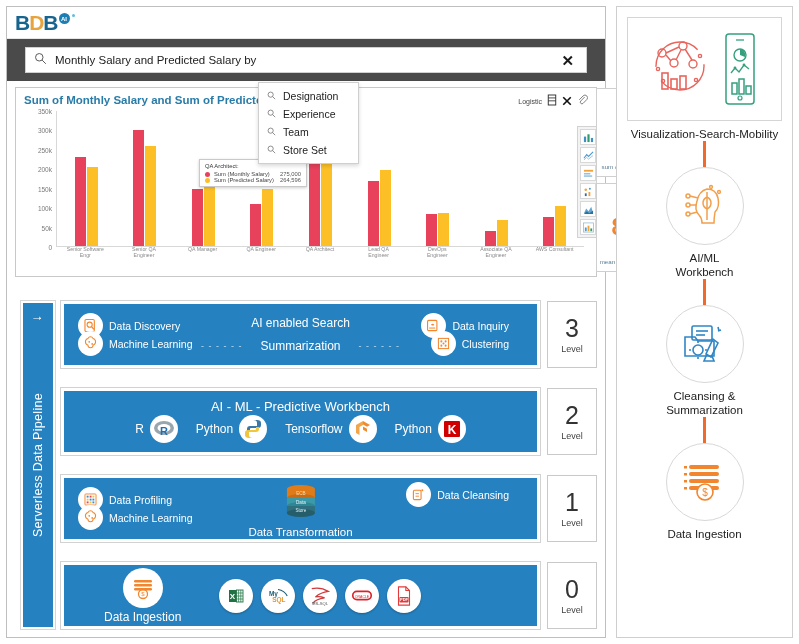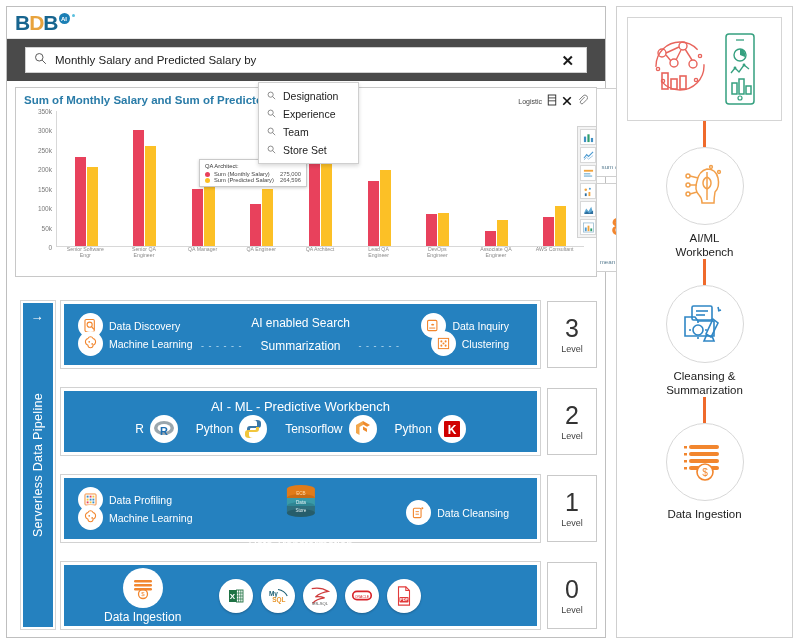--- a/index.html
+++ b/index.html
@@ -235,27 +235,27 @@
   .l2 .c-top { position: absolute; left: 50%; transform: translateX(-50%); top: 8px; font-size: 13px; }
   .l2 .langs {
     position: absolute; left: 0; right: 0; bottom: 9px;
     display: flex; align-items: center; justify-content: center; gap: 18px;
   }
   .lang { display: flex; align-items: center; gap: 6px; font-size: 12px; }
   .lang .circ { width: 28px; height: 28px; }
 
   .l1 .tl { position: absolute; left: 14px; top: 9px; }
   .l1 .bl { position: absolute; left: 14px; bottom: 9px; }
-  .l1 .tr { position: absolute; right: 28px; top: 22px; }
+  .l1 .tr { position: absolute; right: 28px; top: 4px; }
   .l1 .br { position: absolute; right: 28px; bottom: 9px; }
   .l1 .center {
     position: absolute; left: 50%; transform: translateX(-50%);
     top: 6px; display: flex; flex-direction: column; align-items: center;
   }
-  .l1 .center .cap { font-size: 11.5px; margin-top: 14px; }
+  .l1 .center .cap { font-size: 11.5px; margin-top: 2px; }
 
   .l0 .ing {
     position: absolute; left: 40px; top: 50%; transform: translateY(-50%);
     display: flex; flex-direction: column; align-items: center;
   }
   .l0 .ing .circ { width: 40px; height: 40px; }
   .l0 .ing .cap { font-size: 12px; margin-top: 2px; }
   .l0 .srcs {
     position: absolute; left: 155px; top: 50%; transform: translateY(-50%);
     display: flex; align-items: center; gap: 8px;
@@ -825,20 +825,21 @@
           <polyline points="12,43 16,38 20,42 25,35 30,39" fill="none" stroke="#35a07f" stroke-width="1.3"></polyline>
           <circle cx="16" cy="38" r="1.4" fill="#35a07f"></circle>
             <circle cx="25" cy="35" r="1.4" fill="#35a07f"></circle>
           <g fill="none" stroke="#35a07f" stroke-width="1.5">
               <rect x="13" y="53" width="5" height="11"></rect>
               <rect x="20" y="49" width="5" height="15"></rect>
               <rect x="27" y="56" width="5" height="8"></rect>
             </g>
         </svg>
       </div>
+      <div class="stage-label">Visualization-Search-Mobility</div>
     </div>
 
     <div class="connector"></div>
 
     <div class="stage">
       <div class="stage-circle">
         <svg width="48" height="46" viewBox="0 0 48 46">
           <g fill="none" stroke="#f2a04b" stroke-width="1.5">
             <path d="M26 6 q9 0 11 9 q2 9 -3 14 q-1 6 -1 11 h-12 q0-5 -3-8 q-5-5 -2-14 q2-10 10-12z"></path>
             <path d="M26 9 v28 M26 14 q-4 2 -4 6 q0 4 4 6"></path>

